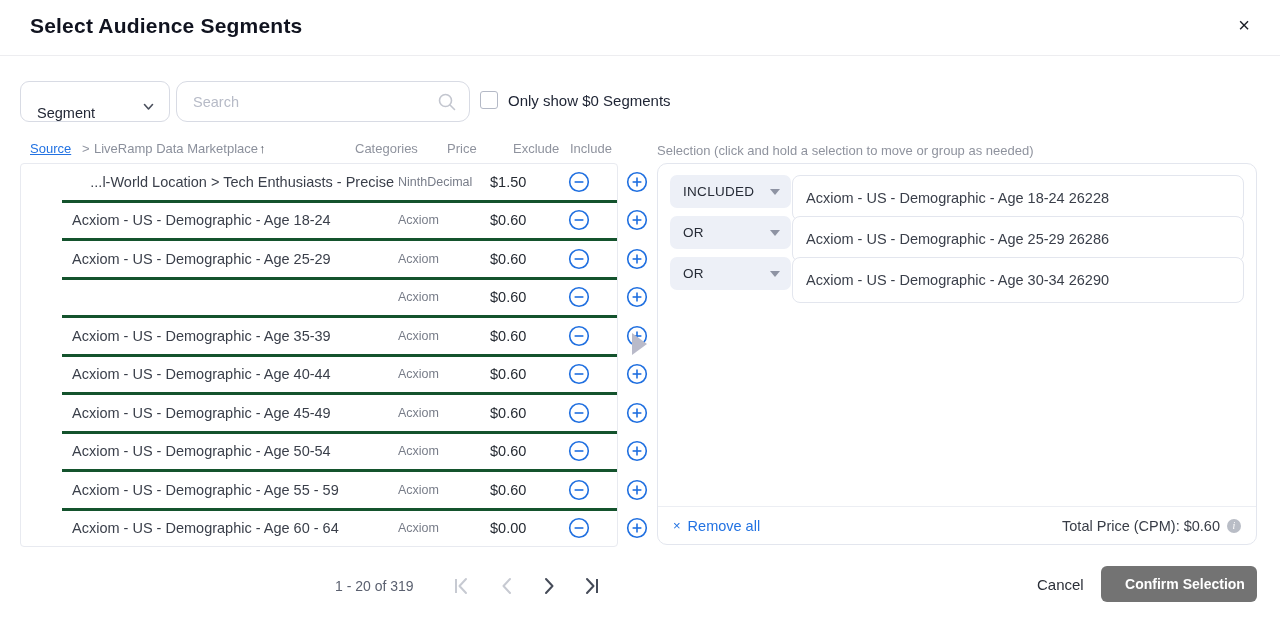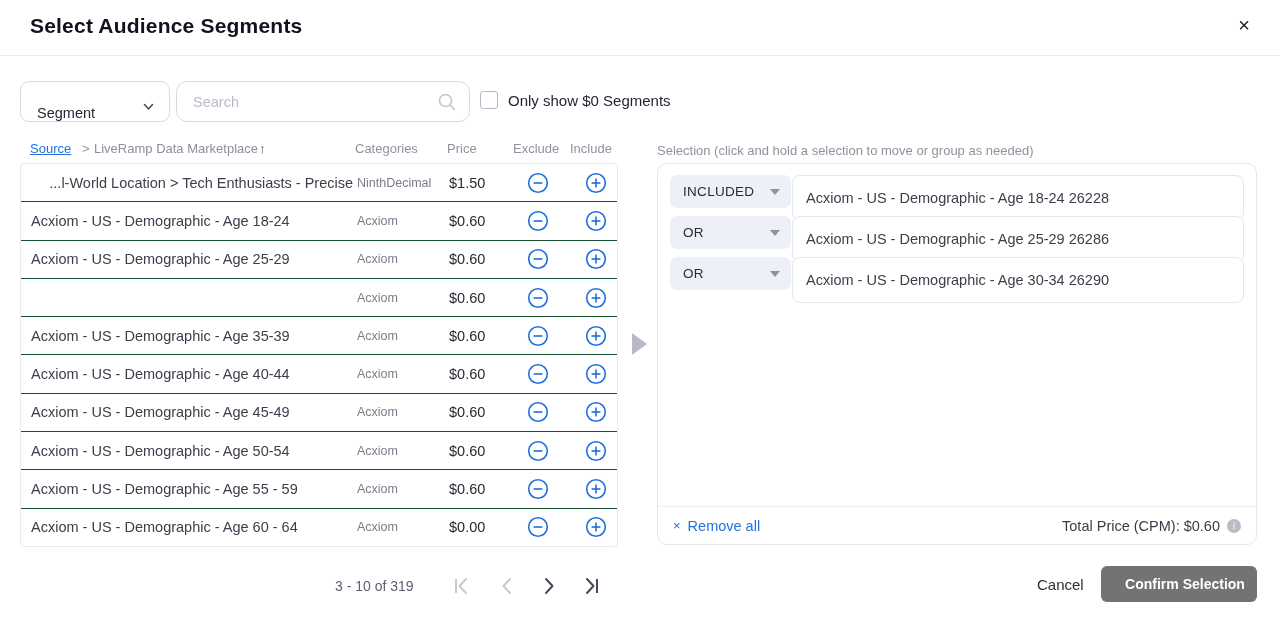--- a/index.html
+++ b/index.html
@@ -37,22 +37,22 @@
   .crumb-link { position: absolute; left: 10px; color: #2272e2; text-decoration: underline; cursor: pointer; }
   .crumb-sep { position: absolute; left: 62px; color: #9095a1; }
   .crumb-cur { position: absolute; left: 74px; color: #8b909c; }
   .crumb-sort { position: absolute; left: 239px; color: #4a4f5c; cursor: pointer; font-size: 13px; }
   .col-hd { position: absolute; color: #8f939e; font-size: 13px; }
   .col-hd.c1 { left: 335px; } .col-hd.c2 { left: 427px; }
   .col-hd.c3 { left: 493px; } .col-hd.c4 { left: 550px; }
 
   .seg-table { position: absolute; left: 20px; top: 163px; width: 598px; height: 384px;
     border: 1px solid #e8eaf0; border-radius: 4px; background: #fff;
-    display: flex; flex-direction: column; }
-  .seg-row { position: relative; flex: 1; border-top: 1px solid #14532d; }
+    display: flex; flex-direction: column; padding-left: 41px; }
+  .seg-row { position: relative; flex: 1; border-top: 3px solid #14532d; }
   .seg-row:first-child { border-top: none; }
   .cell-name { position: absolute; left: 10px; top: 50%; transform: translateY(-50%);
     width: 322px; font-size: 14.5px; color: #3a3f4a; white-space: nowrap; overflow: hidden; }
   .seg-row:first-child .cell-name { text-align: right; }
   .cell-cat { position: absolute; left: 336px; top: 50%; transform: translateY(-50%);
     width: 88px; font-size: 12.5px; color: #787d89; white-space: nowrap; }
   .cell-price { position: absolute; left: 428px; top: 50%; transform: translateY(-50%);
     font-size: 14.5px; color: #262b33; }
   .icon-btn { position: absolute; top: 50%; transform: translateY(-50%); width: 22px; height: 22px; cursor: pointer; }
   .icon-btn.minus { left: 506px; } .icon-btn.plus { left: 564px; }
@@ -328,21 +328,21 @@
         <circle cx="11" cy="11" r="9.3" fill="none" stroke="#1f6fe0" stroke-width="1.6"></circle>
         <line x1="6.6" y1="11" x2="15.4" y2="11" stroke="#1f6fe0" stroke-width="1.6"></line>
         <line x1="11" y1="6.6" x2="11" y2="15.4" stroke="#1f6fe0" stroke-width="1.6"></line>
       </svg>
     </span>
   </div>
 </div>
 
   <div class="mid-arrow"></div>
 
-  <div class="pag-range">3 - 10 of 319</div>
+  <div class="pag-range">1 - 20 of 319</div>
   <span class="pag-btn pag-first">
     <svg width="22" height="22" viewBox="0 0 22 22">
         <line x1="5" y1="4" x2="5" y2="18" stroke="#c7cad2" stroke-width="2"></line>
         <path d="M15 4 L8.5 11 L15 18" fill="none" stroke="#c7cad2" stroke-width="2" stroke-linecap="round" stroke-linejoin="round"></path>
       </svg>
   </span>
   <span class="pag-btn pag-prev">
     <svg width="22" height="22" viewBox="0 0 22 22">
         <path d="M14 4 L7.5 11 L14 18" fill="none" stroke="#c7cad2" stroke-width="2" stroke-linecap="round" stroke-linejoin="round"></path>
       </svg>

